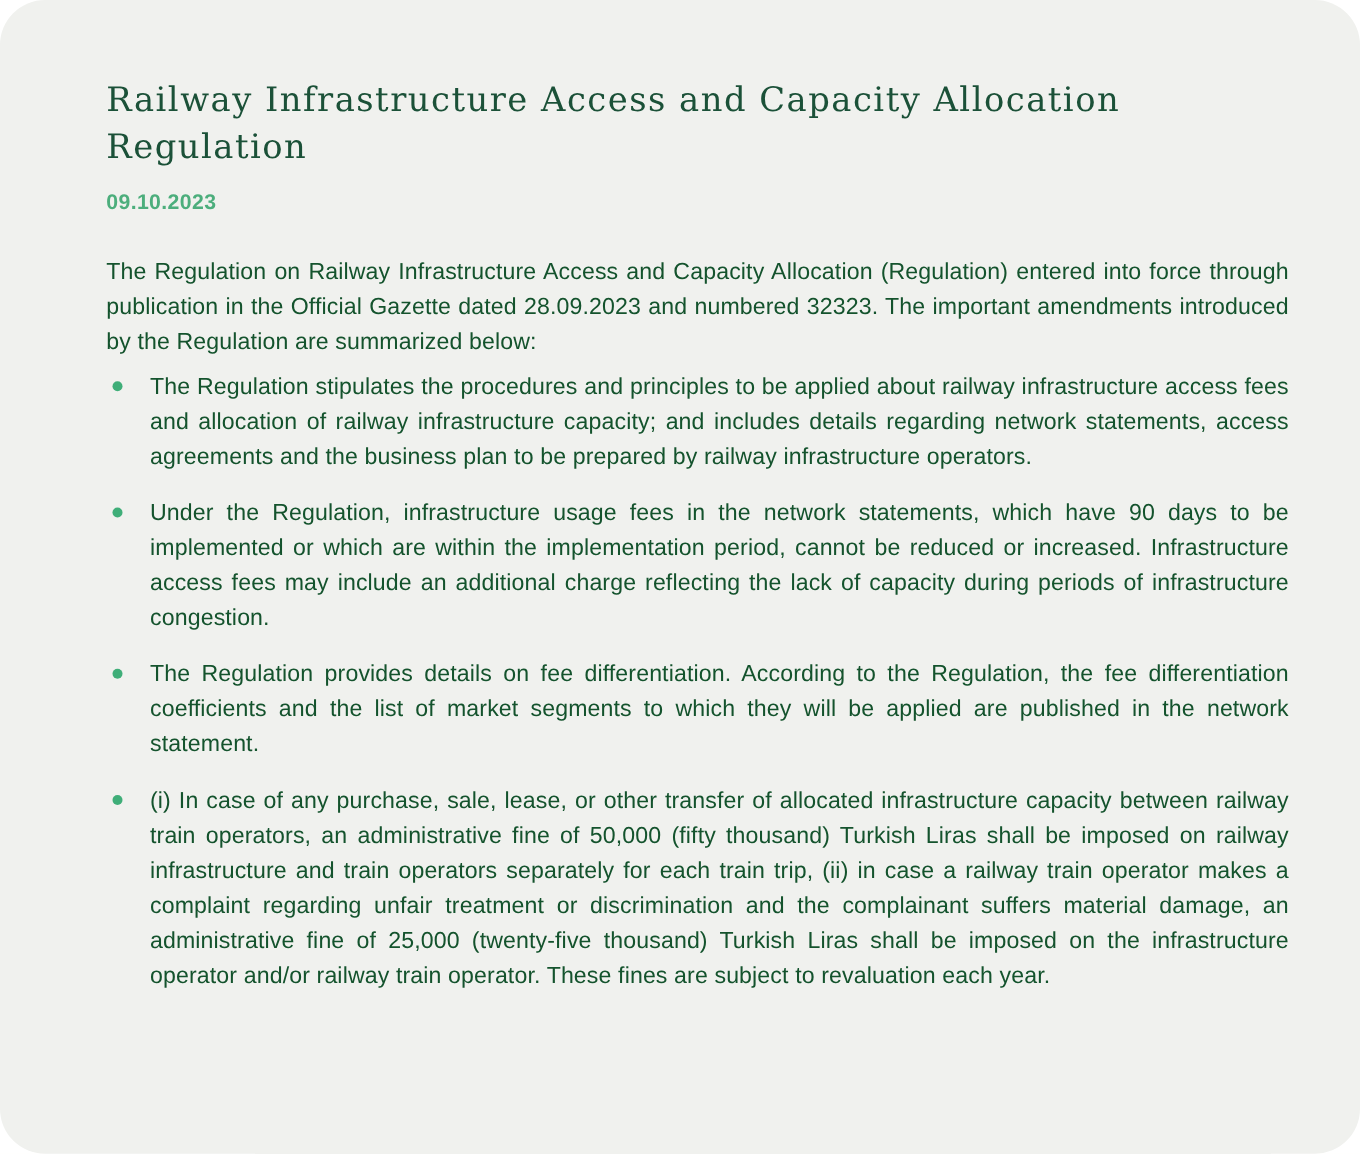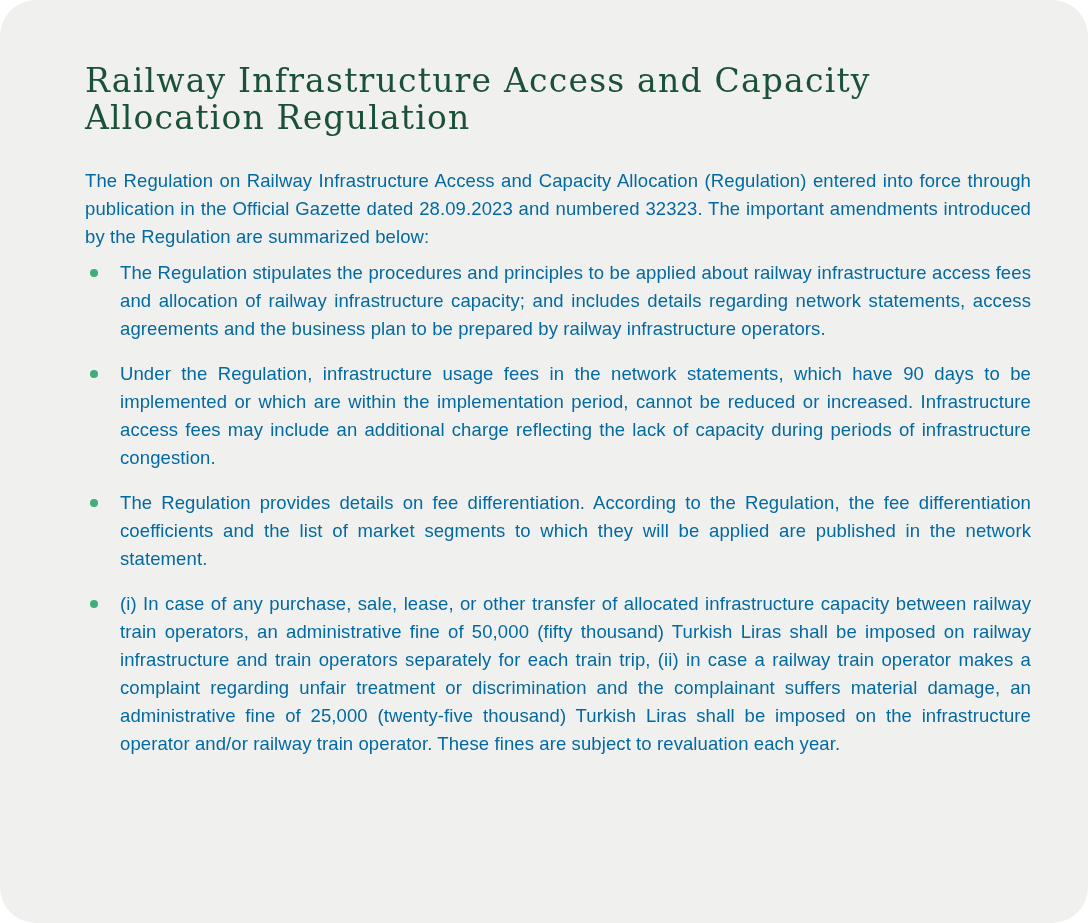--- a/index.html
+++ b/index.html
@@ -17,38 +17,38 @@
     border-radius: 36px;
     box-sizing: border-box;
     padding: 62px 57px 0 85px;
     font-family: "Liberation Sans", sans-serif;
   }
   .title {
     margin: 0;
     max-width: 845px;
     font-family: "DejaVu Serif", serif;
     font-weight: 400;
-    font-size: 33px;
+    font-size: 27px;
     line-height: 37px;
     letter-spacing: 1.2px;
     color: #1b5138;
   }
   .date {
     margin-top: 16px;
     font-size: 17px;
     line-height: 20px;
     font-weight: 700;
     letter-spacing: 0.3px;
     color: #4cae7c;
   }
   .body-text {
     font-size: 18.5px;
     line-height: 28px;
     letter-spacing: 0.1px;
-    color: #0369a1;
+    color: #14532d;
     text-align: justify;
   }
   .intro {
     margin: 31px 0 0 0;
   }
   .bullets {
     margin-top: 8px;
   }
   .bullet-item {
     position: relative;
@@ -63,20 +63,21 @@
     height: 8px;
     border-radius: 50%;
     background: #3fae78;
   }
 </style>
 </head>
 <body>
 
 <div class="card">
   <h1 class="title">Railway Infrastructure Access and Capacity Allocation Regulation</h1>
+  <div class="date">09.10.2023</div>
   <p class="body-text intro">The Regulation on Railway Infrastructure Access and Capacity Allocation (Regulation) entered into force through publication in the Official Gazette dated 28.09.2023 and numbered 32323. The important amendments introduced by the Regulation are summarized below:</p>
 
   <div class="bullets">
     <div class="body-text bullet-item">
       <span class="bullet-dot"></span>
       <span>The Regulation stipulates the procedures and principles to be applied about railway infrastructure access fees and allocation of railway infrastructure capacity; and includes details regarding network statements, access agreements and the business plan to be prepared by railway infrastructure operators.</span>
     </div>
     <div class="body-text bullet-item">
       <span class="bullet-dot"></span>
       <span>Under the Regulation, infrastructure usage fees in the network statements, which have 90 days to be implemented or which are within the implementation period, cannot be reduced or increased. Infrastructure access fees may include an additional charge reflecting the lack of capacity during periods of infrastructure congestion.</span>

